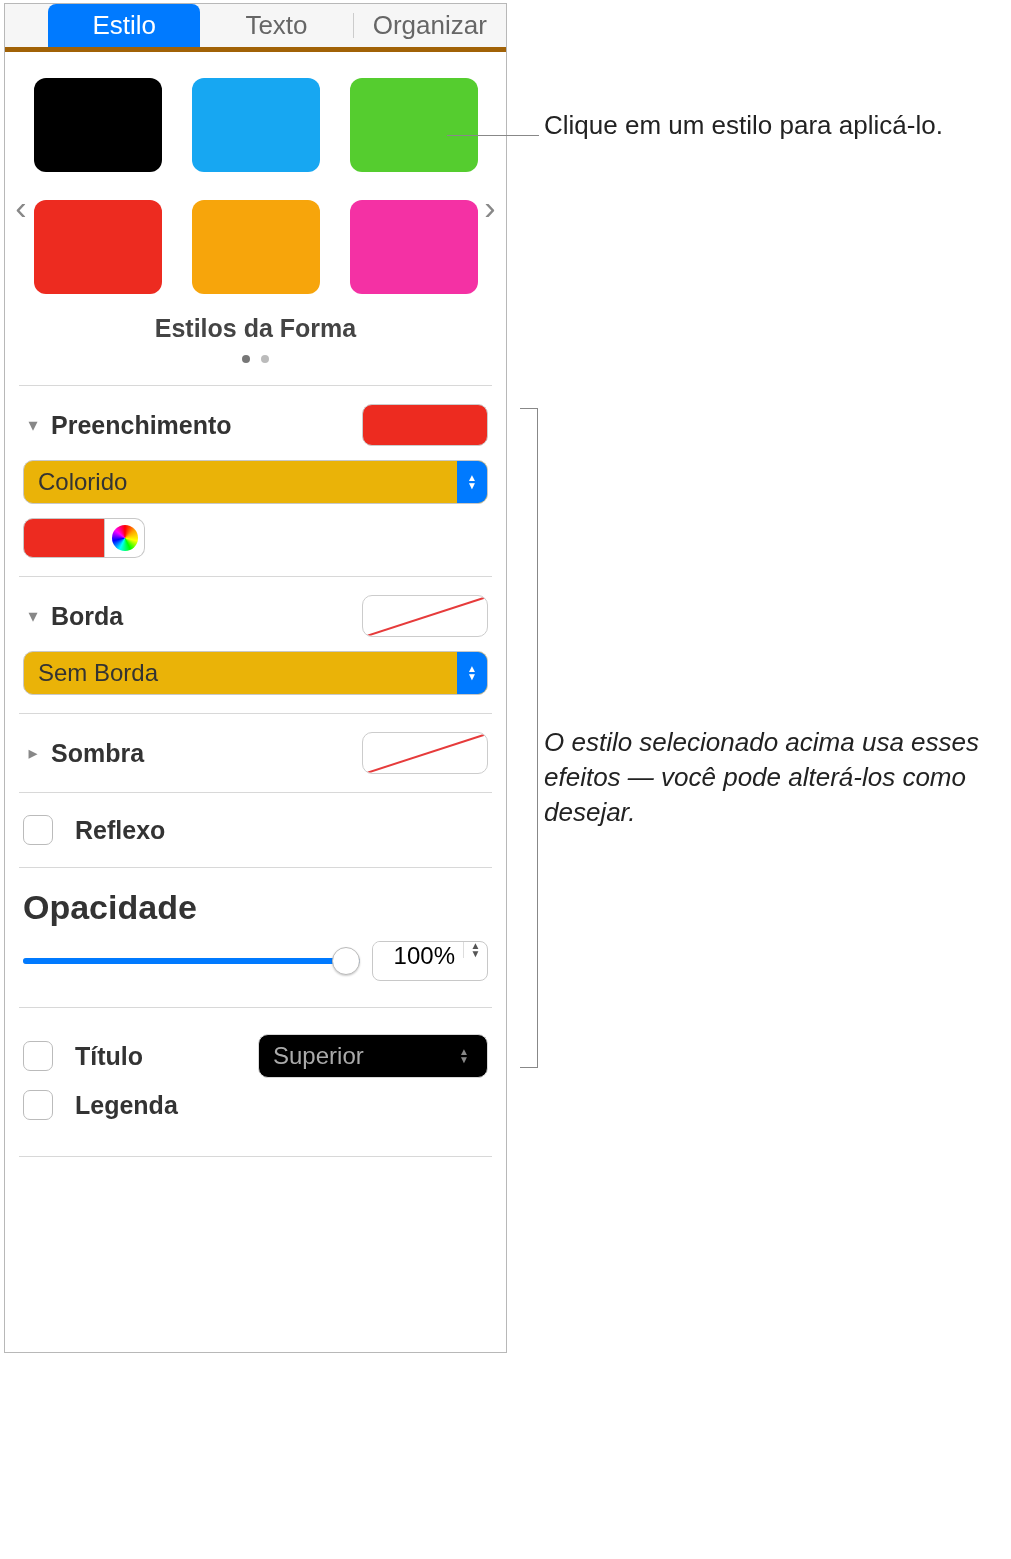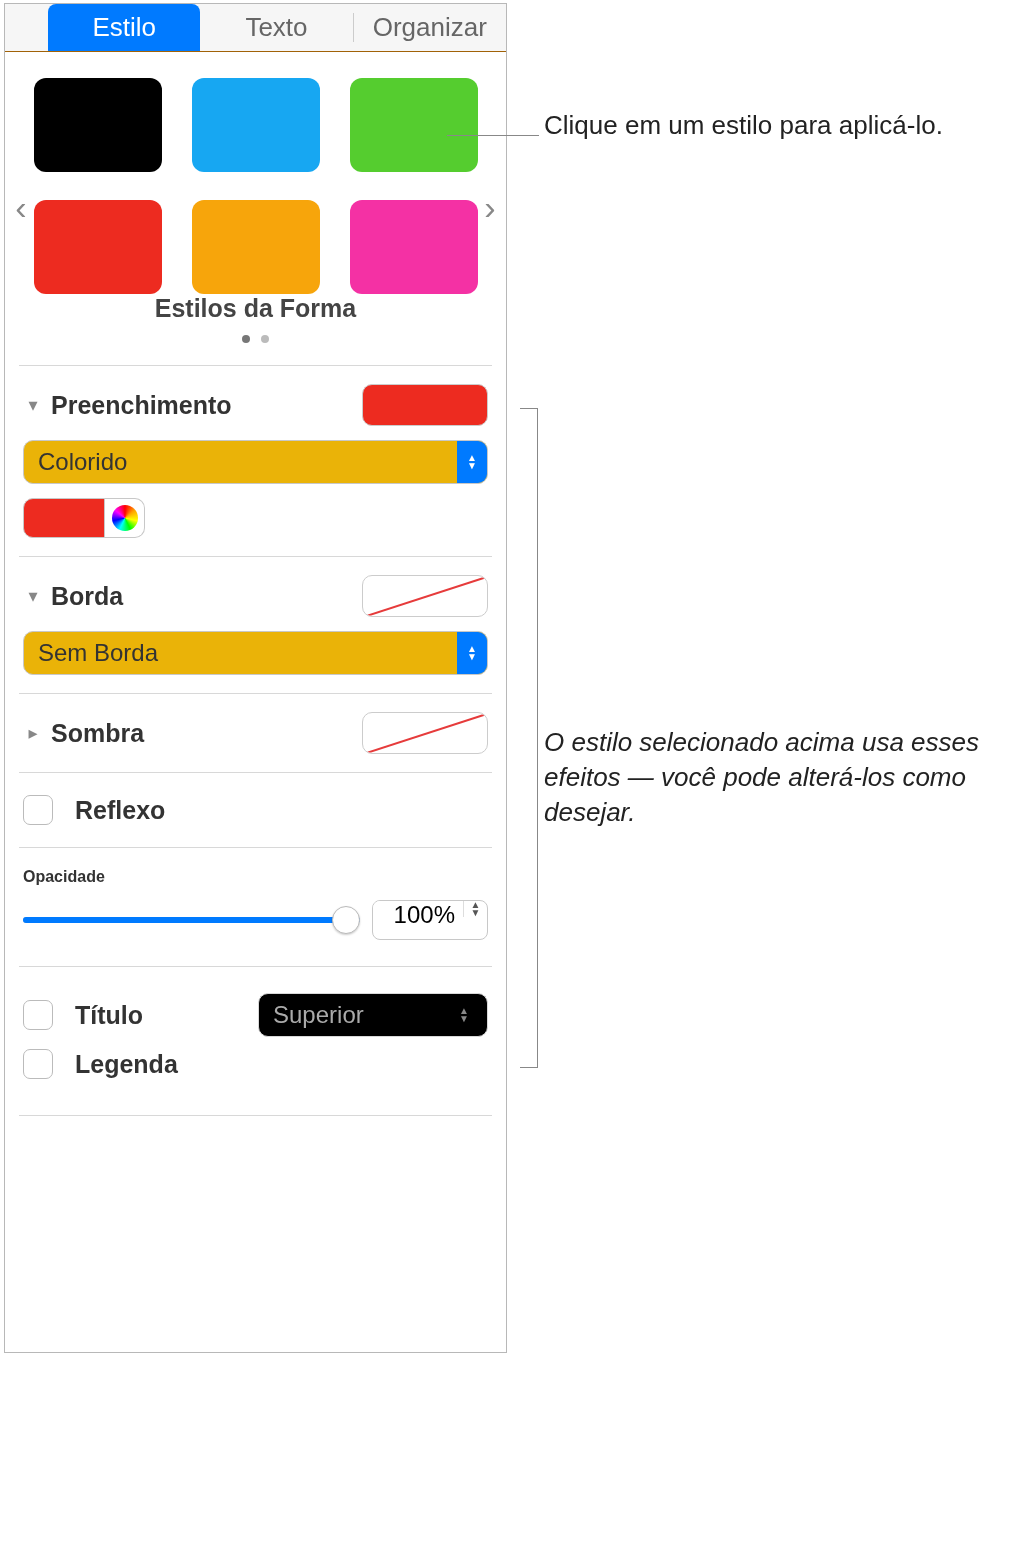--- a/index.html
+++ b/index.html
@@ -18,21 +18,21 @@
     height: 1350px;
     border: 1px solid #b8b8b8;
     background: #fff;
     display: flex;
     flex-direction: column;
   }
   
   .tabs {
     display: flex;
     height: 48px;
-    border-bottom: 1px solid #a16207;
+    border-bottom: 5px solid #a16207;
     background: #f6f6f6;
     padding-left: 43px;
   }
   .tab {
     flex: 1;
     display: flex;
     align-items: center;
     justify-content: center;
     font-size: 26px;
     color: #666;
@@ -79,20 +79,21 @@
   }
   .swatch {
     border-radius: 12px;
     cursor: pointer;
   }
   .styles-title {
     text-align: center;
     font-size: 25px;
     font-weight: 600;
     color: #444;
+    margin-top: 20px;
   }
   .dots {
     text-align: center;
     margin-top: 6px;
     margin-bottom: 14px;
   }
   .dot {
     display:inline-block;
     width:8px; height:8px;
     border-radius:50%;
@@ -225,21 +226,21 @@
   .check-label {
     font-size: 25px;
     font-weight: 600;
     color:#333;
   }
   
   .opacity-sec {
     padding: 20px 18px 26px 18px;
   }
   .op-label {
-    font-size: 16px;
+    font-size: 34px;
     font-weight: 600;
     color: #333;
     margin-bottom: 14px;
   }
   .op-row {
     display:flex;
     align-items:center;
     gap: 12px;
   }
   .slider {

